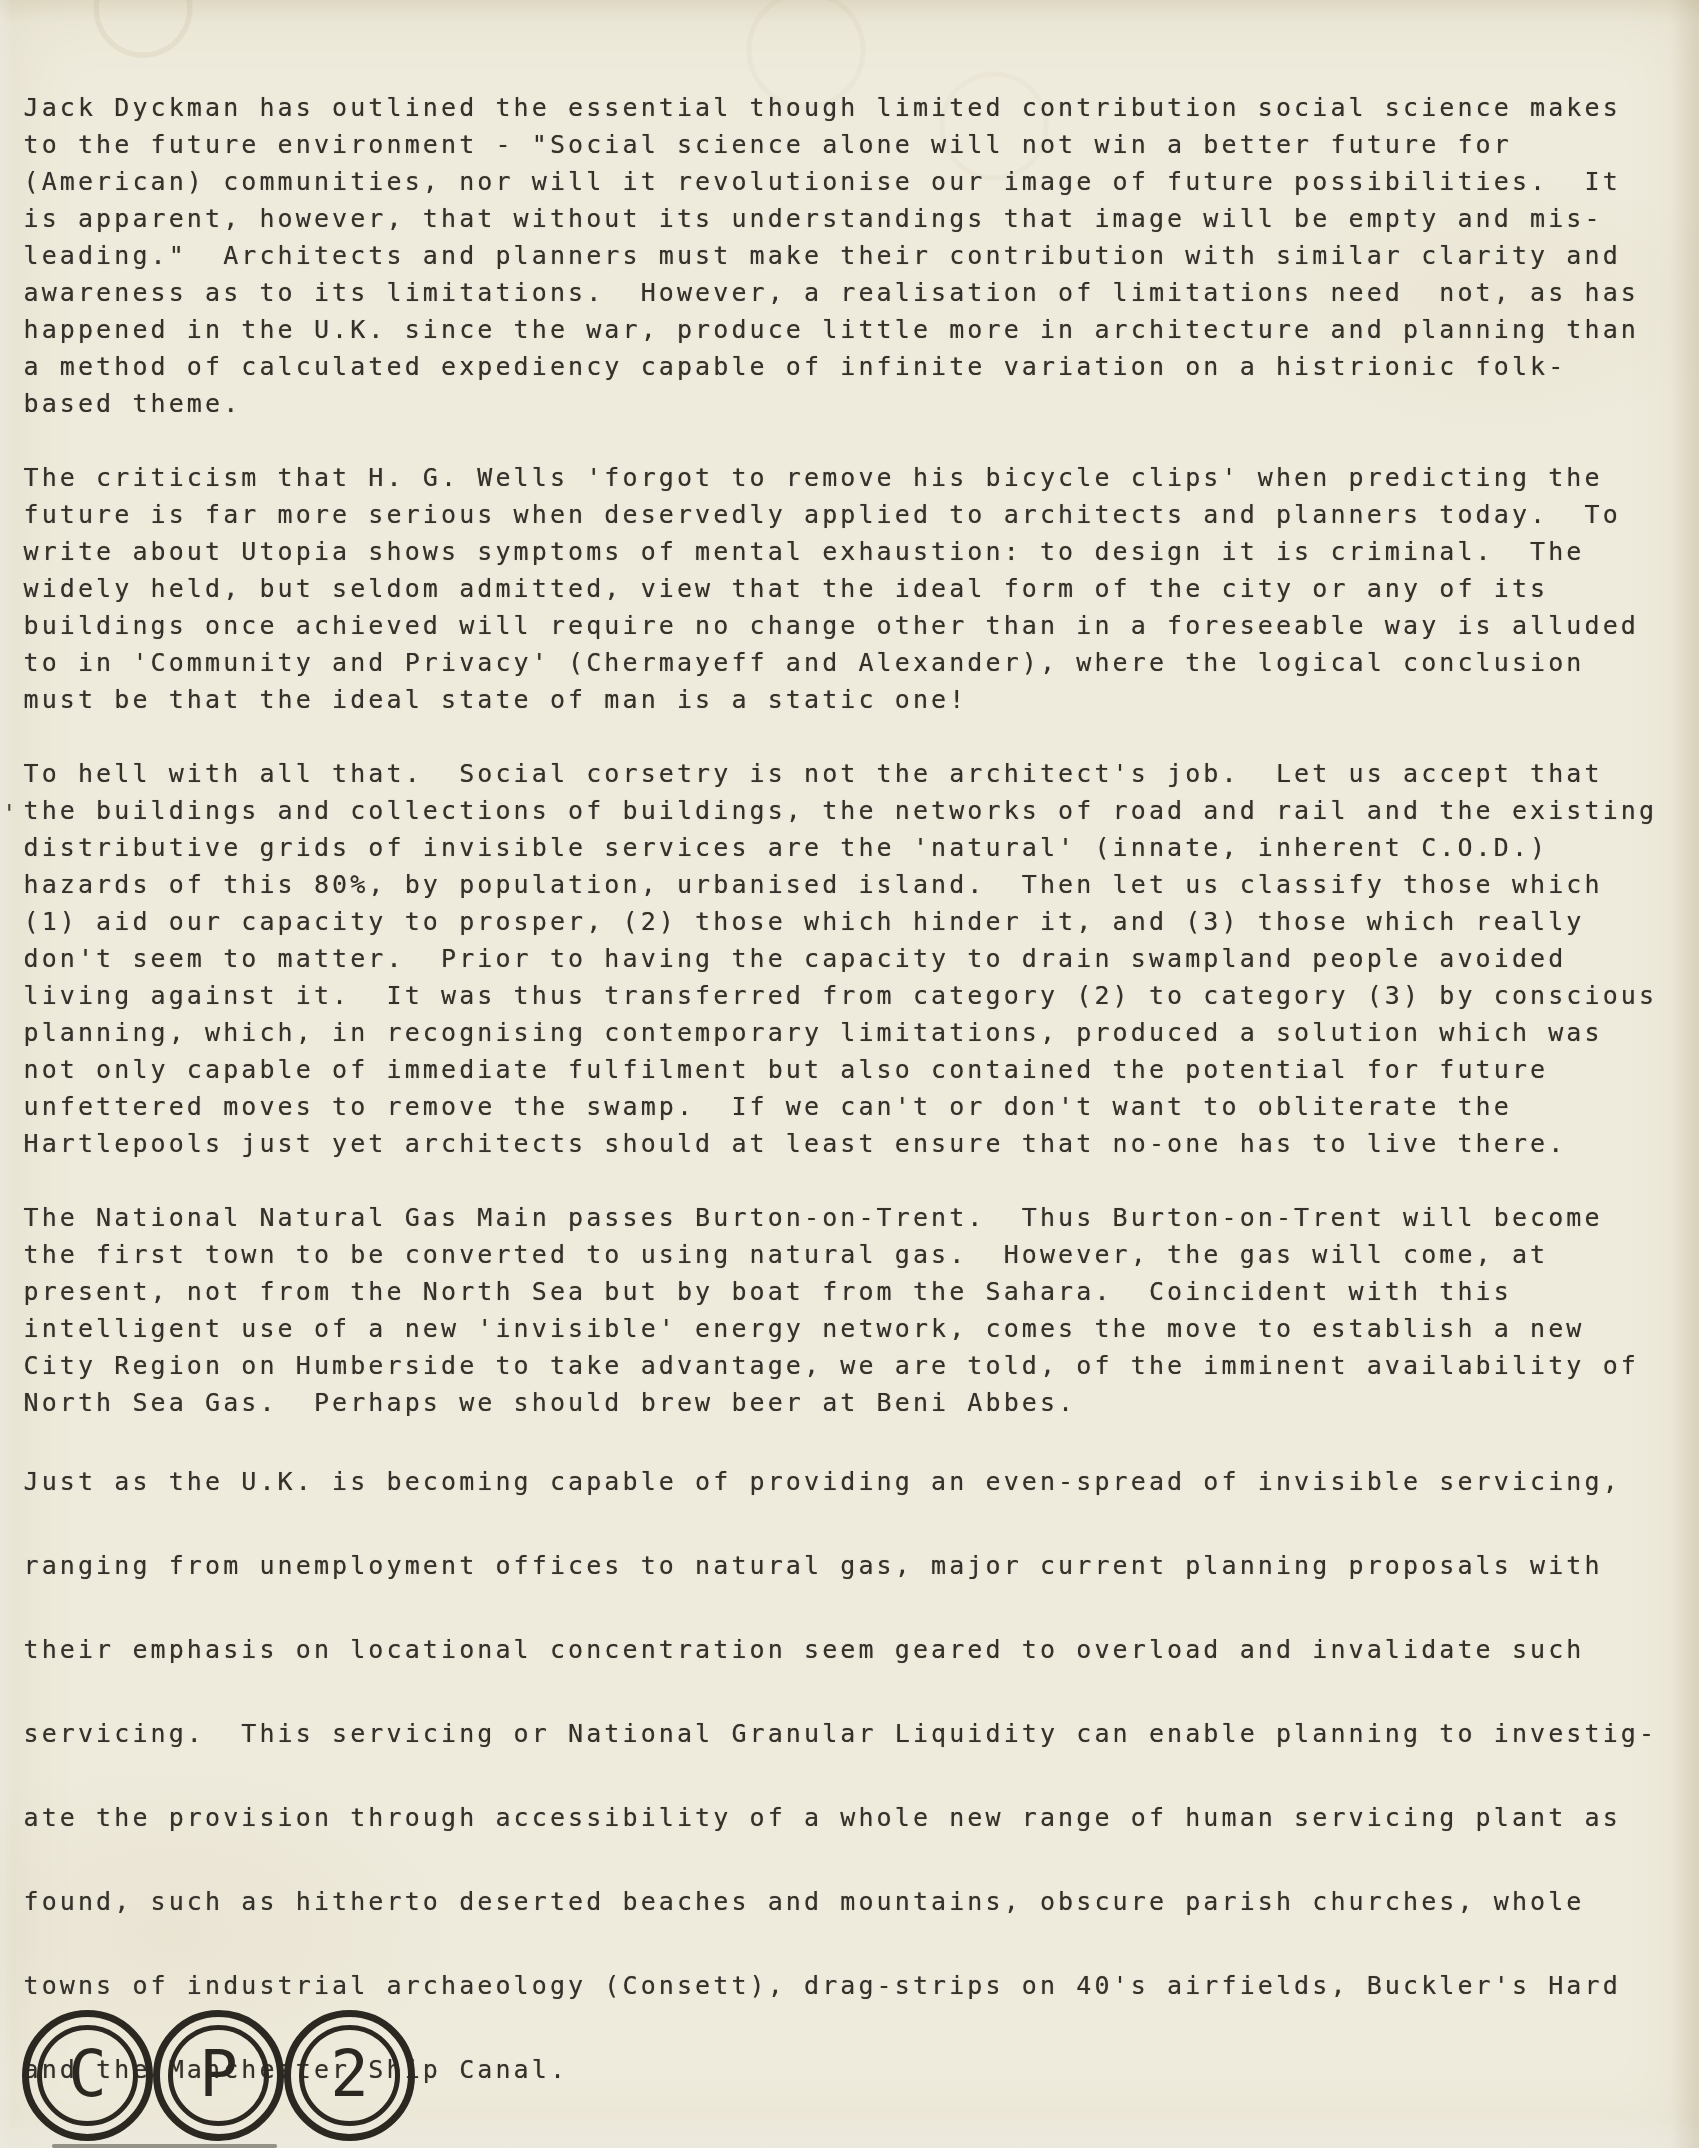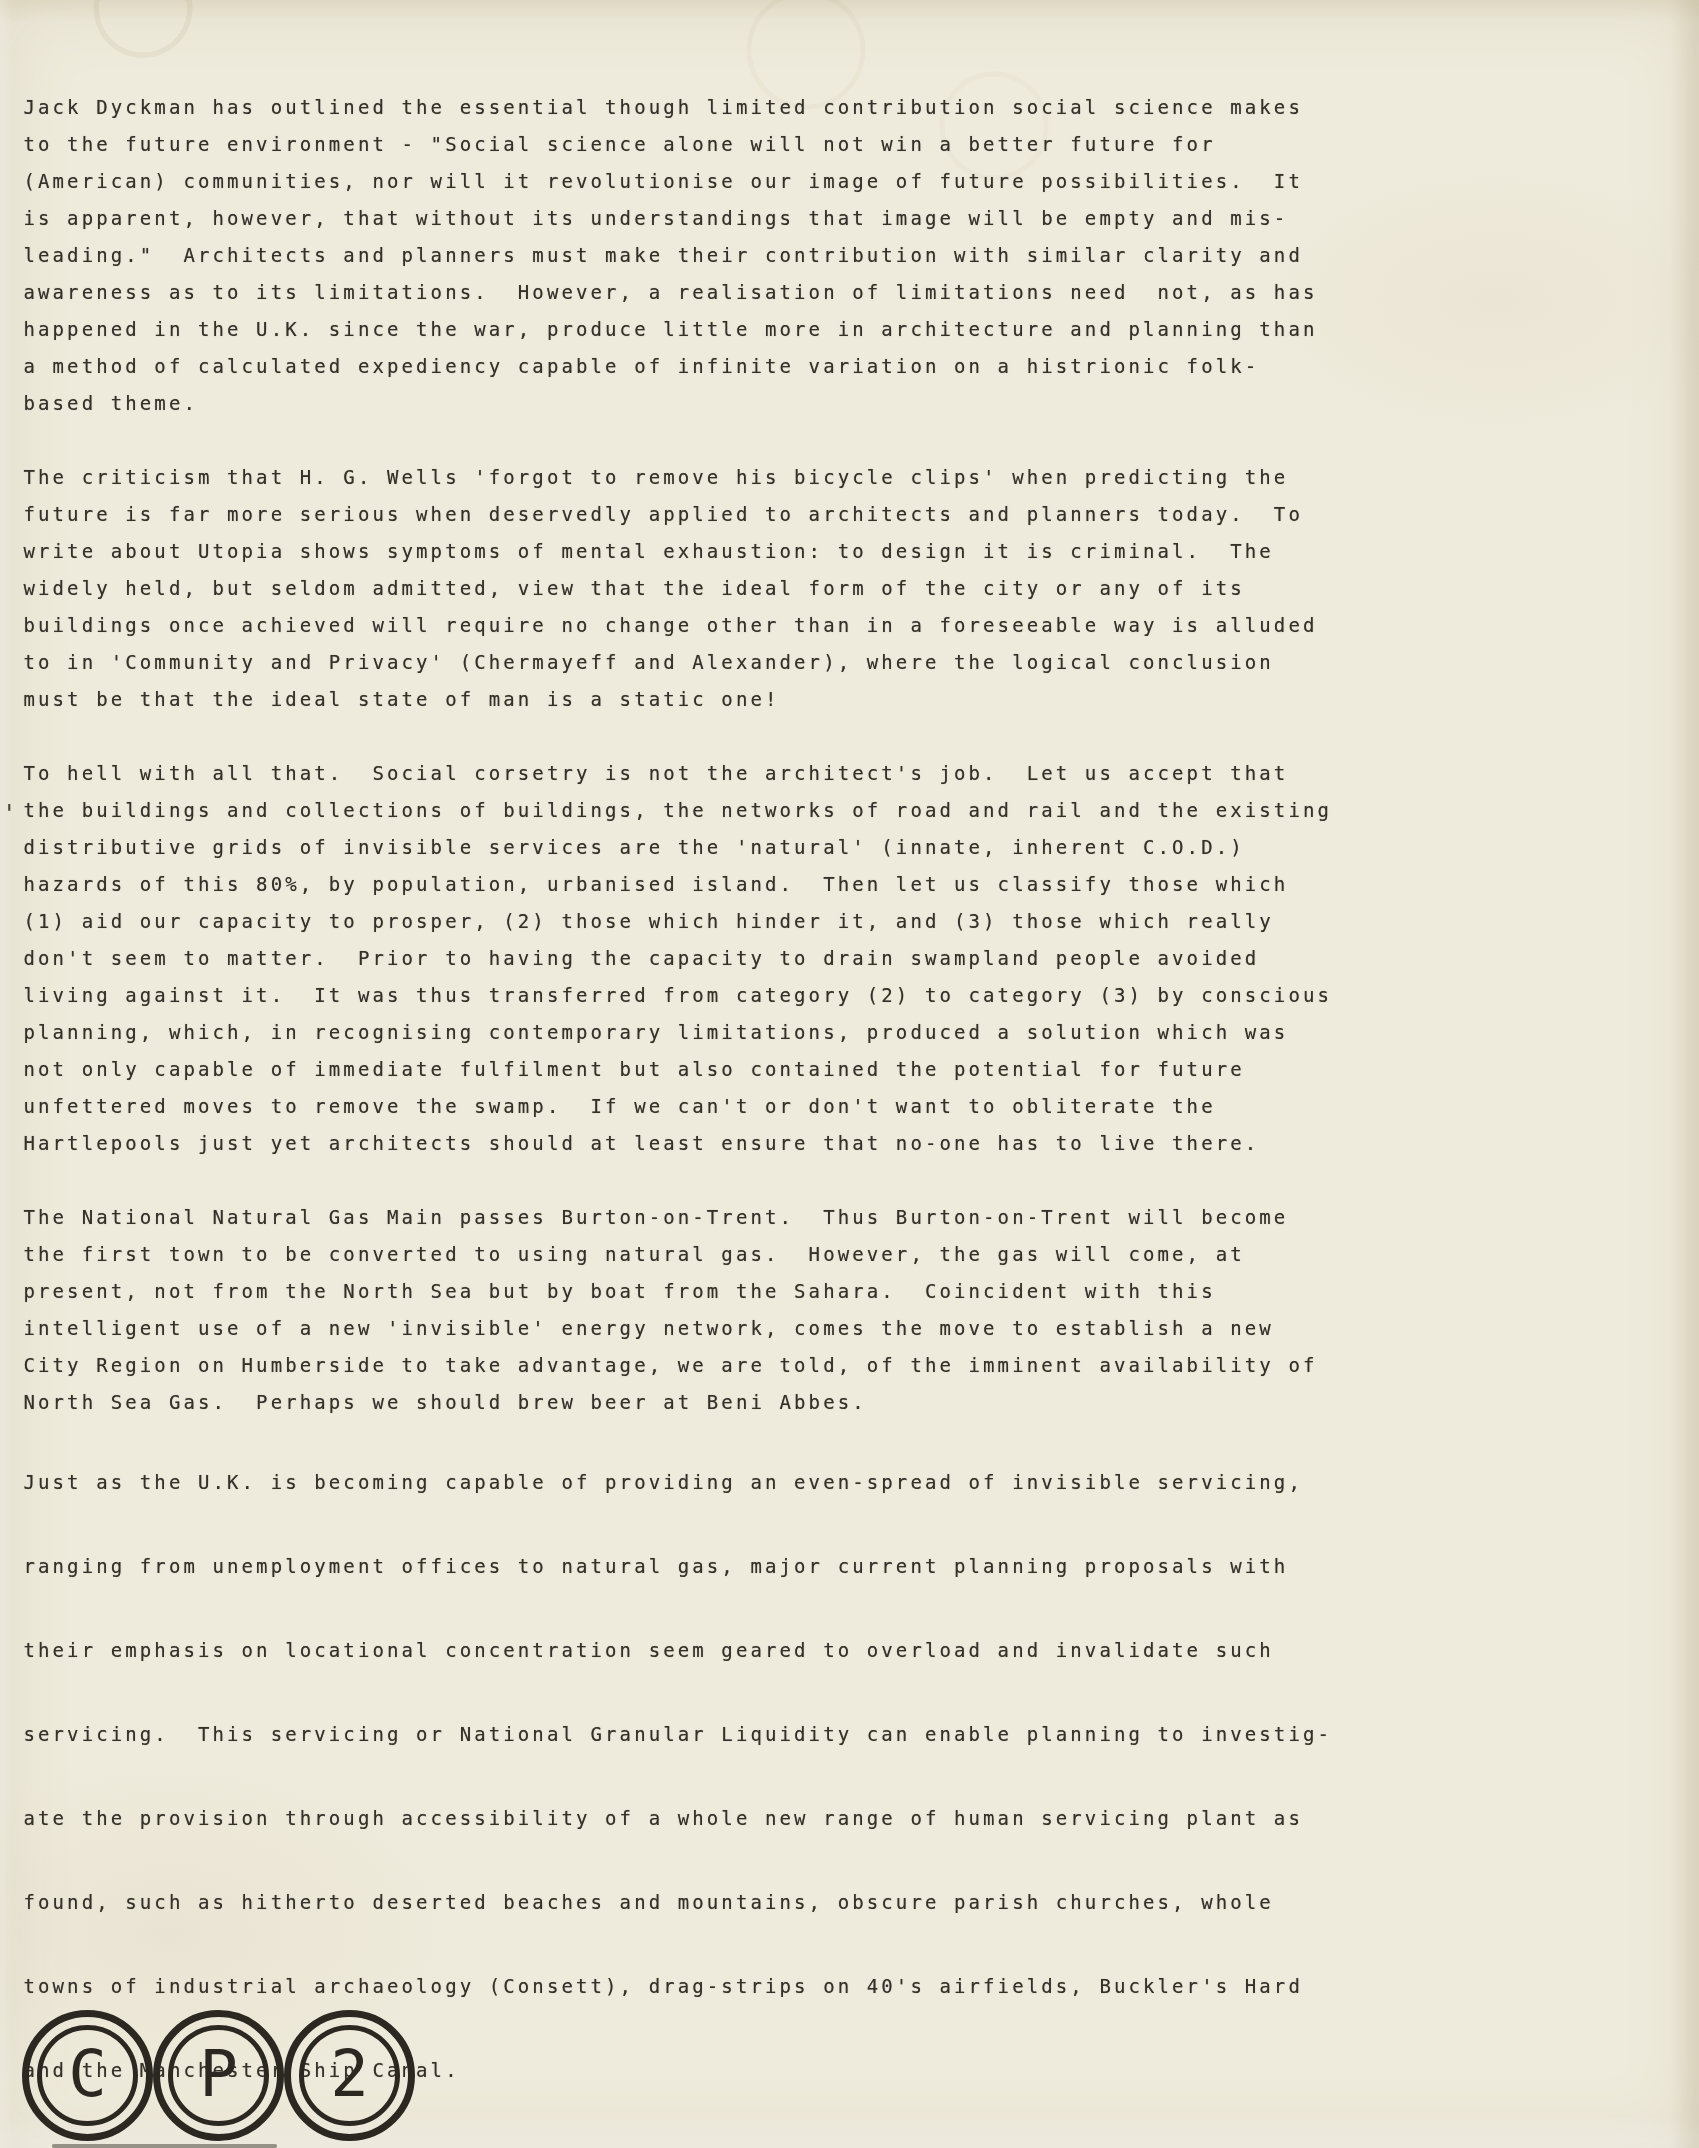--- a/index.html
+++ b/index.html
@@ -18,21 +18,21 @@
     box-shadow: inset 0 0 76px rgba(130,110,70,0.14);
     overflow:hidden;
     font-family:"DejaVu Sans Mono", "Liberation Mono", monospace;
     color:#34312b;
   }
   .text{
     position:absolute;left:23.5px;top:89px;width:1671px;
   }
   .para{
     margin:0 0 37px 0;
-    font-size:19px;
+    font-size:25px;
     line-height:37px;
     letter-spacing:3.1px;
     white-space:pre;
     text-shadow:0 0 0.8px rgba(52,49,43,0.55);
   }
   .para.double{
     line-height:84px;
     margin-top:-17.6px;
     margin-bottom:0;
   }

